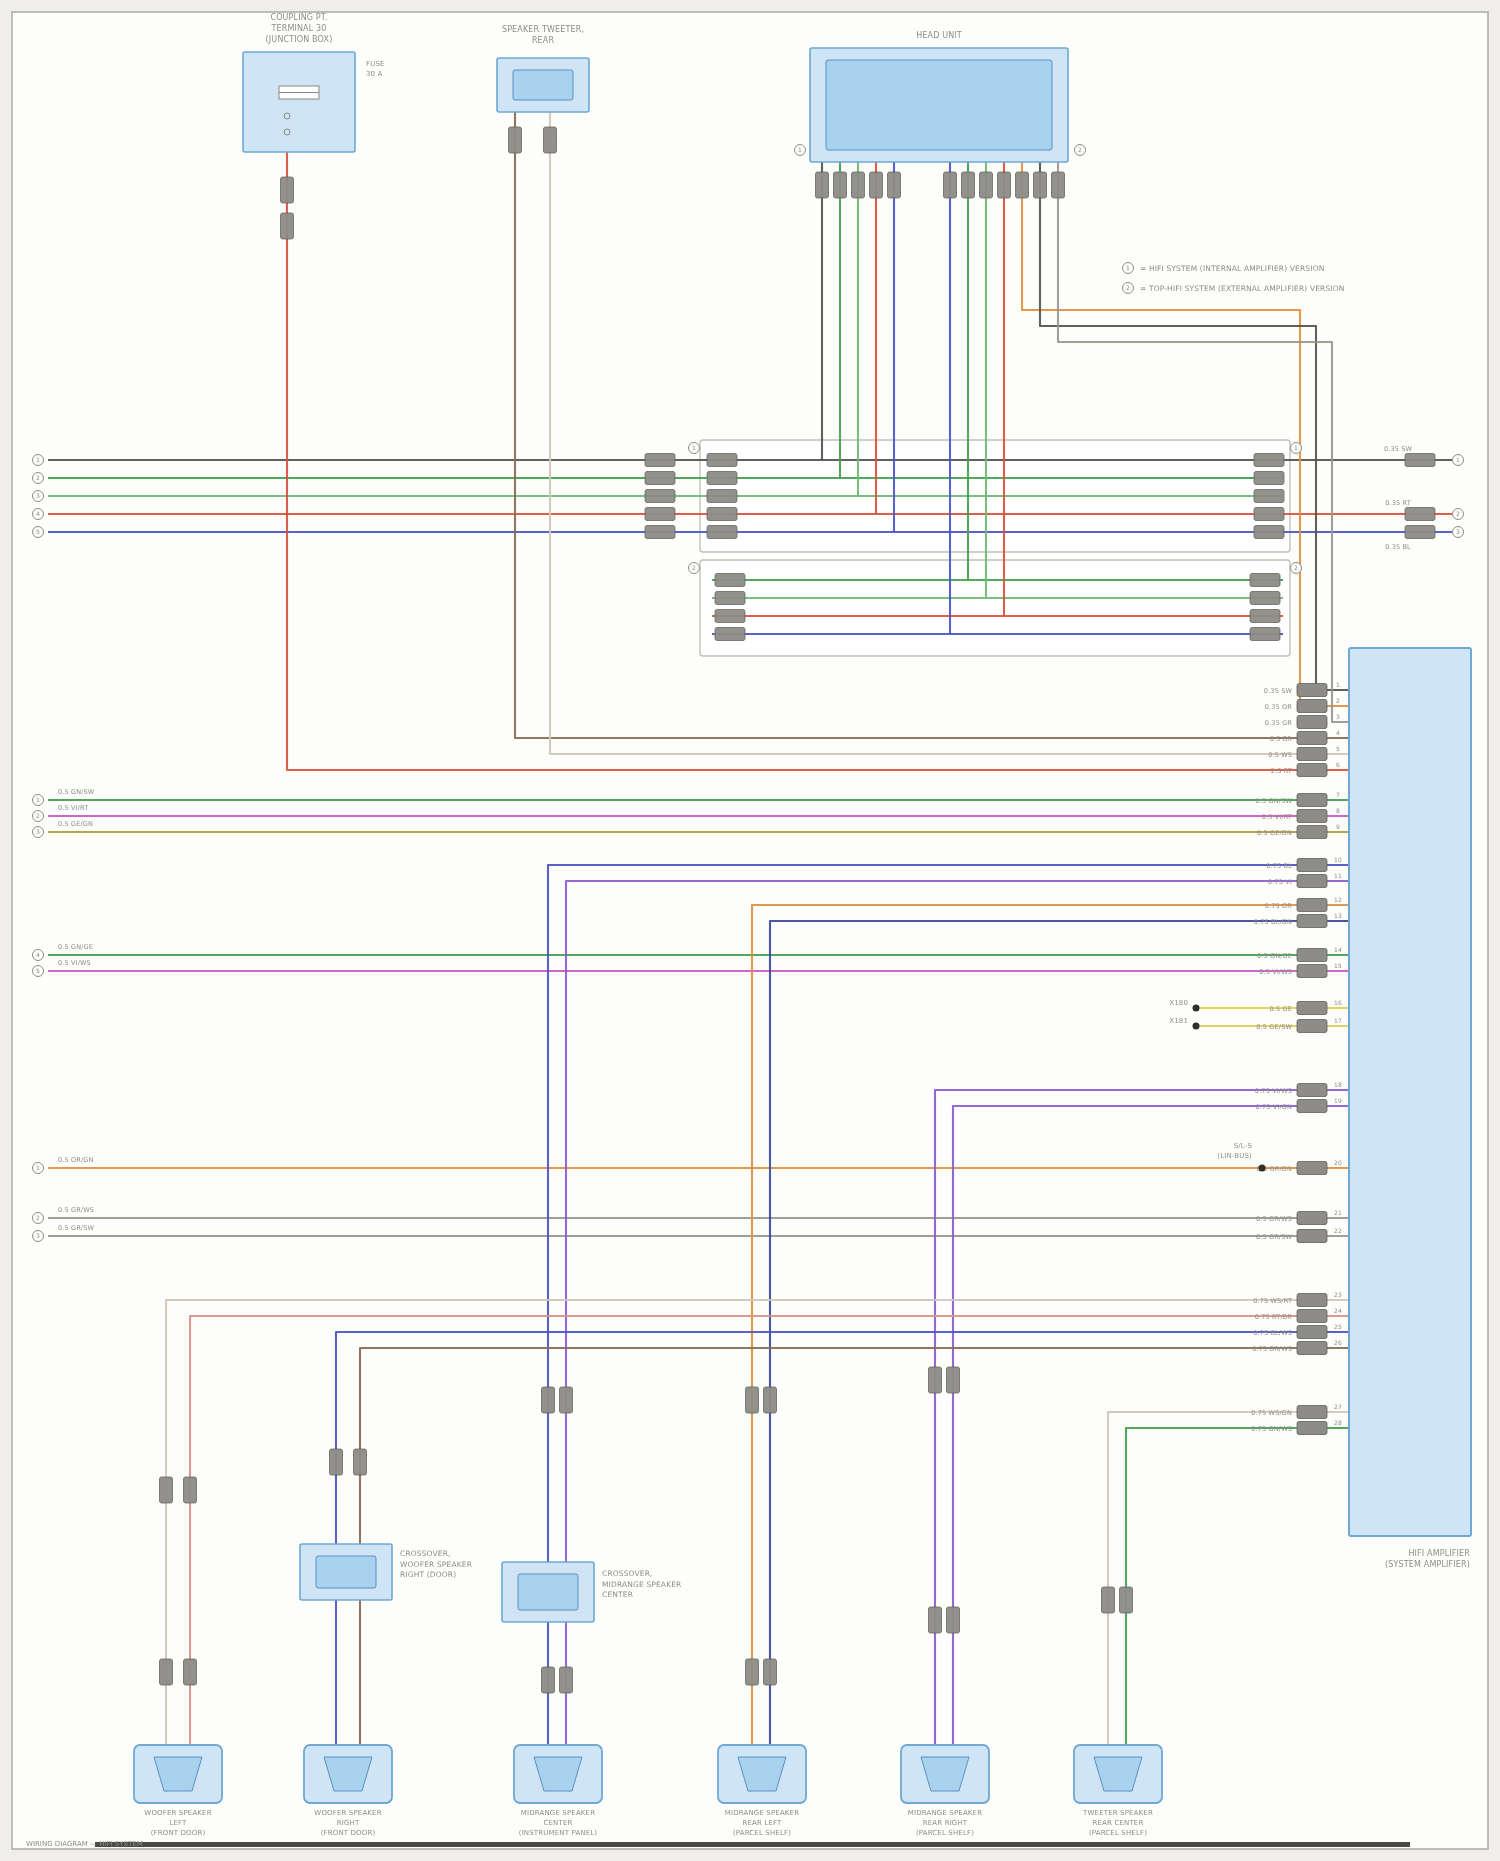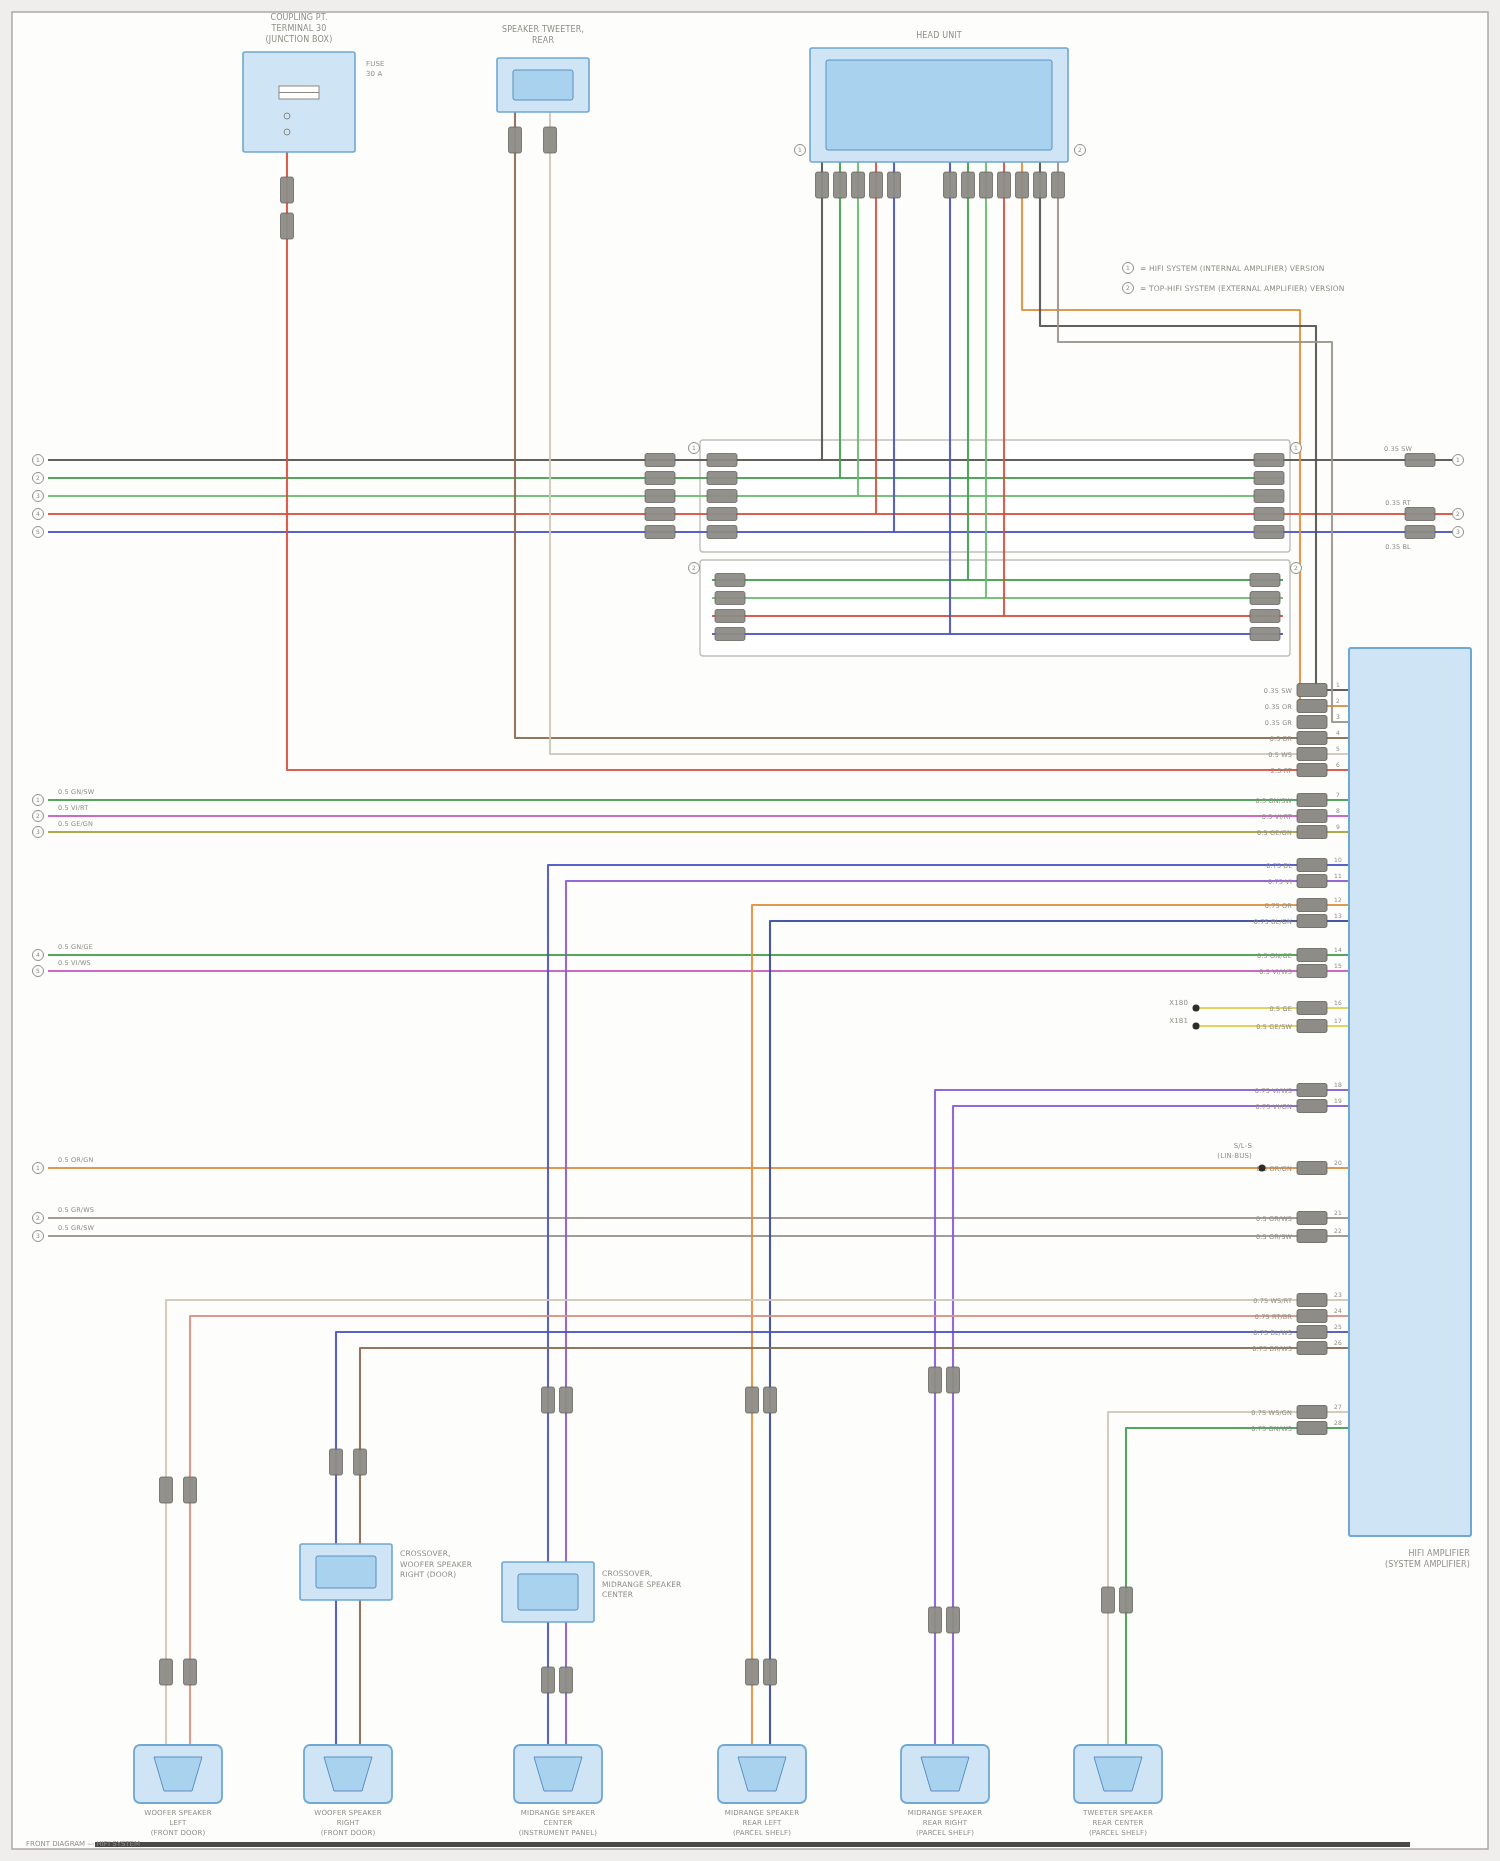--- a/index.html
+++ b/index.html
@@ -315,14 +315,14 @@
       <text x="58" y="1162" text-anchor="start" font-size="6.5" fill="#8f8d85"><tspan x="58" dy="0">0.5 OR/GN</tspan></text>
       <text x="58" y="1212" text-anchor="start" font-size="6.5" fill="#8f8d85"><tspan x="58" dy="0">0.5 GR/WS</tspan></text>
       <text x="58" y="1230" text-anchor="start" font-size="6.5" fill="#8f8d85"><tspan x="58" dy="0">0.5 GR/SW</tspan></text>
       <text x="1252" y="1148" text-anchor="end" font-size="7" fill="#8f8d85"><tspan x="1252" dy="0">S/L-S</tspan><tspan x="1252" dy="10">(LIN-BUS)</tspan></text>
       <text x="1188" y="1005" text-anchor="end" font-size="7" fill="#8f8d85"><tspan x="1188" dy="0">X180</tspan></text>
       <text x="1188" y="1023" text-anchor="end" font-size="7" fill="#8f8d85"><tspan x="1188" dy="0">X181</tspan></text>
       <text x="400" y="1556" text-anchor="start" font-size="7.5" fill="#8f8d85"><tspan x="400" dy="0">CROSSOVER,</tspan><tspan x="400" dy="10.5">WOOFER SPEAKER</tspan><tspan x="400" dy="10.5">RIGHT (DOOR)</tspan></text>
       <text x="602" y="1576" text-anchor="start" font-size="7.5" fill="#8f8d85"><tspan x="602" dy="0">CROSSOVER,</tspan><tspan x="602" dy="10.5">MIDRANGE SPEAKER</tspan><tspan x="602" dy="10.5">CENTER</tspan></text>
       <rect x="95" y="1842" width="1315" height="5" fill="#4a4947"></rect>
     </svg>
-  <div class="footer-note">FRONT DIAGRAM — HIFI SYSTEM</div>
+  <div class="footer-note">WIRING DIAGRAM — HIFI SYSTEM</div>
 </div>
 
 </body></html>

